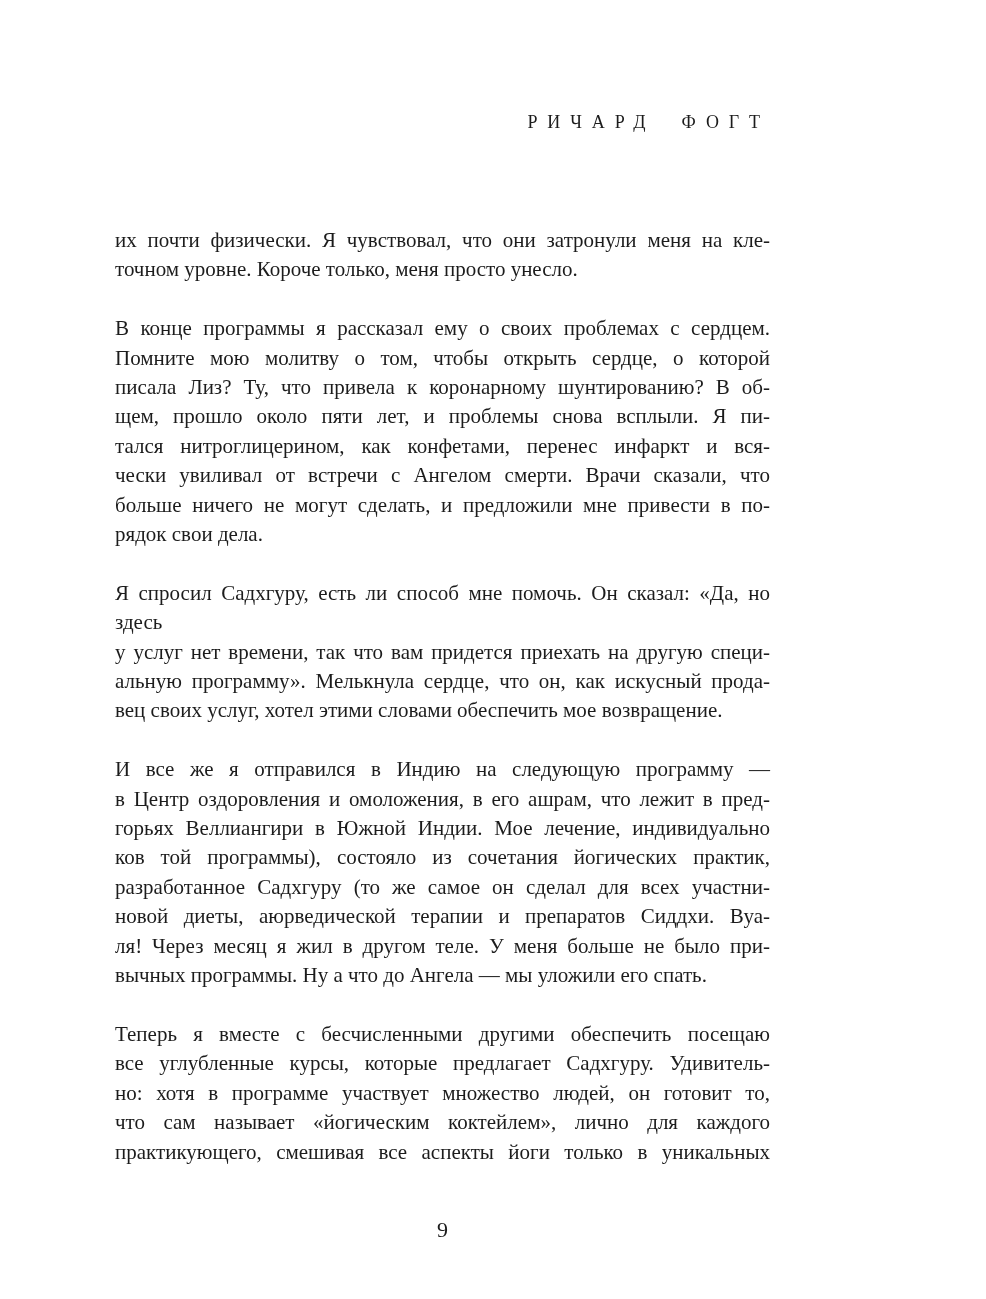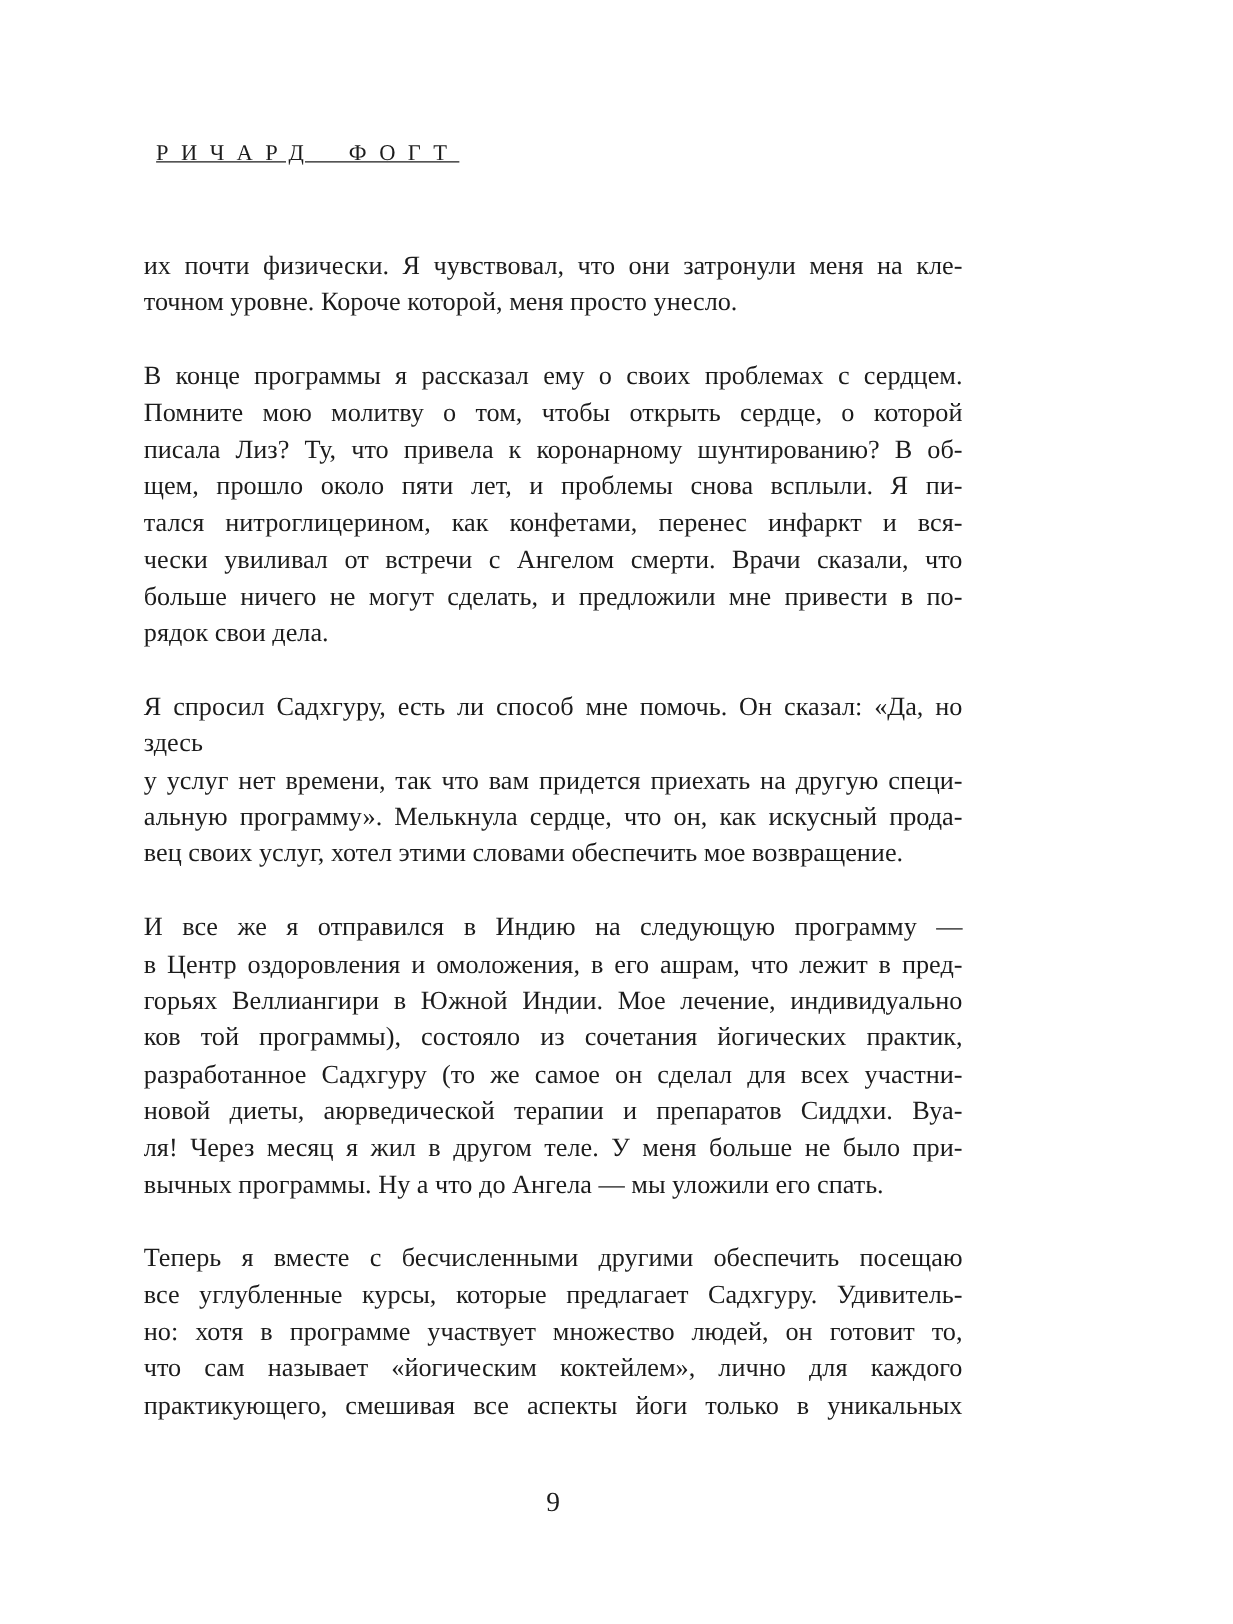--- a/index.html
+++ b/index.html
@@ -14,31 +14,30 @@
     font-family: "Liberation Serif", "DejaVu Serif", serif;
     position: relative;
     overflow: hidden;
   }
   .text-column {
     width: 655px;
     margin-left: 115px;
   }
   .running-header {
     margin-top: 112px;
-    text-align: left;
+    text-align: right;
     font-size: 18px;
     line-height: 20px;
     letter-spacing: 0.55em;
     word-spacing: 0.65em;
     text-indent: 0.55em; 
     white-space: nowrap;
-    text-decoration: underline;
   }
   .body-text {
-    margin-top: 66px;
+    margin-top: 94px;
   }
   .para {
     margin: 0 0 29.4px 0;
   }
   .para:last-child {
     margin-bottom: 0;
   }
   .line {
     font-size: 21px;
     line-height: 29.4px;
@@ -60,21 +59,21 @@
 <body>
 
 <div class="text-column">
 
   <div class="running-header">РИЧАРД ФОГТ</div>
 
   <div class="body-text">
 
     <div class="para">
       <div class="line">их почти физически. Я чувствовал, что они затронули меня на кле-</div>
-      <div class="line para-end">точном уровне. Короче которой, меня просто унесло.</div>
+      <div class="line para-end">точном уровне. Короче только, меня просто унесло.</div>
     </div>
 
     <div class="para">
       <div class="line">В конце программы я рассказал ему о своих проблемах с сердцем.</div>
       <div class="line">Помните мою молитву о том, чтобы открыть сердце, о которой</div>
       <div class="line">писала Лиз? Ту, что привела к коронарному шунтированию? В об-</div>
       <div class="line">щем, прошло около пяти лет, и проблемы снова всплыли. Я пи-</div>
       <div class="line">тался нитроглицерином, как конфетами, перенес инфаркт и вся-</div>
       <div class="line">чески увиливал от встречи с Ангелом смерти. Врачи сказали, что</div>
       <div class="line">больше ничего не могут сделать, и предложили мне привести в по-</div>

